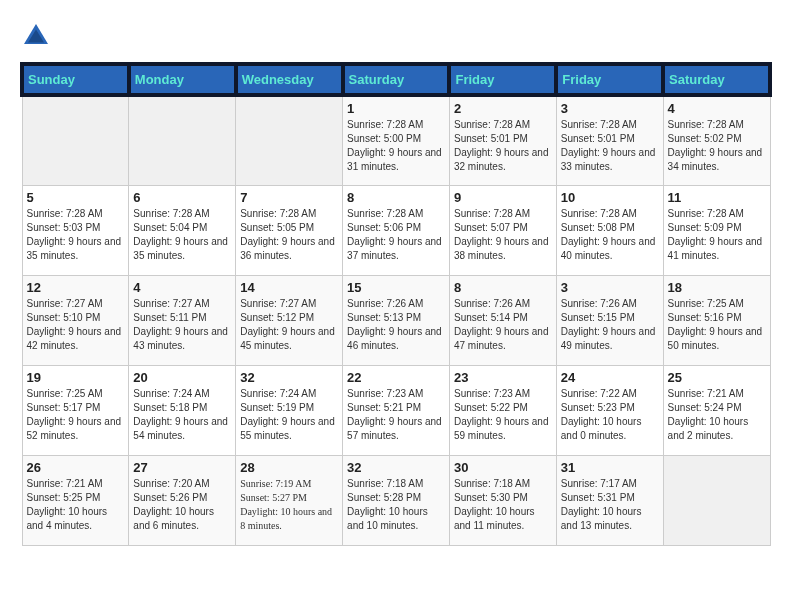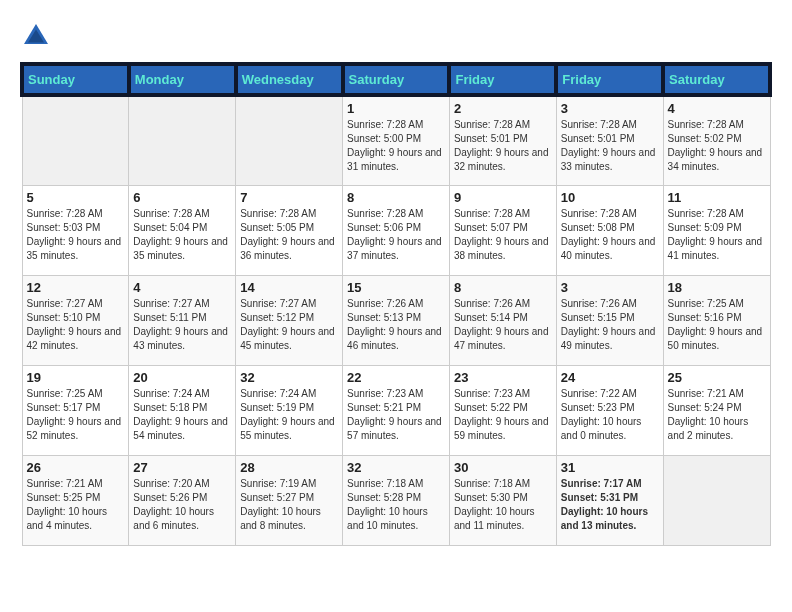--- a/index.html
+++ b/index.html
@@ -299,38 +299,38 @@
 Daylight: 10 hours and 4 minutes.</div>
         </td>
         <td>
           <span class="day-number">27</span>
           <div class="day-info" style="white-space: pre-line;">Sunrise: 7:20 AM
 Sunset: 5:26 PM
 Daylight: 10 hours and 6 minutes.</div>
         </td>
         <td>
           <span class="day-number">28</span>
-          <div class="day-info" style="white-space: pre-line;">Sunrise: 7:19 AM
+          <div class="day-info" style="white-space: pre-line; font-family: Liberation Serif, serif;">Sunrise: 7:19 AM
 Sunset: 5:27 PM
 Daylight: 10 hours and 8 minutes.</div>
         </td>
         <td>
           <span class="day-number">32</span>
           <div class="day-info" style="white-space: pre-line;">Sunrise: 7:18 AM
 Sunset: 5:28 PM
 Daylight: 10 hours and 10 minutes.</div>
         </td>
         <td>
           <span class="day-number">30</span>
           <div class="day-info" style="white-space: pre-line;">Sunrise: 7:18 AM
 Sunset: 5:30 PM
 Daylight: 10 hours and 11 minutes.</div>
         </td>
         <td>
           <span class="day-number">31</span>
-          <div class="day-info" style="white-space: pre-line; font-weight: bold;">Sunrise: 7:17 AM
+          <div class="day-info" style="white-space: pre-line;">Sunrise: 7:17 AM
 Sunset: 5:31 PM
 Daylight: 10 hours and 13 minutes.</div>
         </td>
         <td class="empty-cell"></td>
       </tr>
     </tbody>
 </table>
 
 </body></html>

